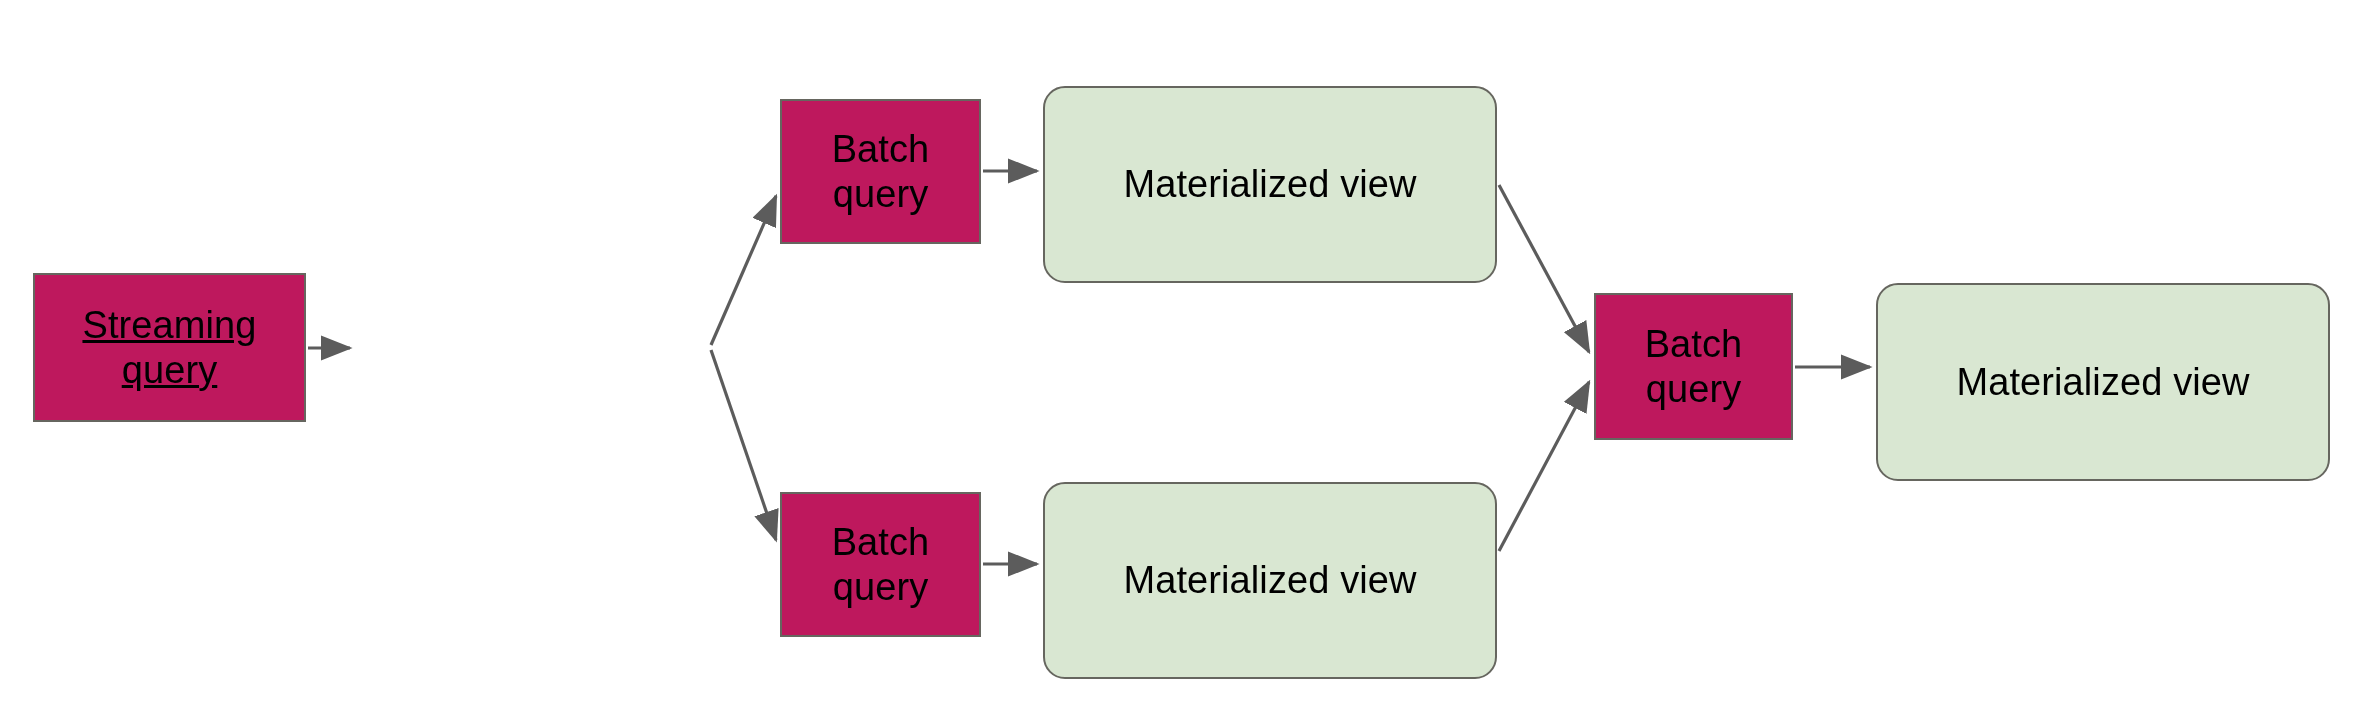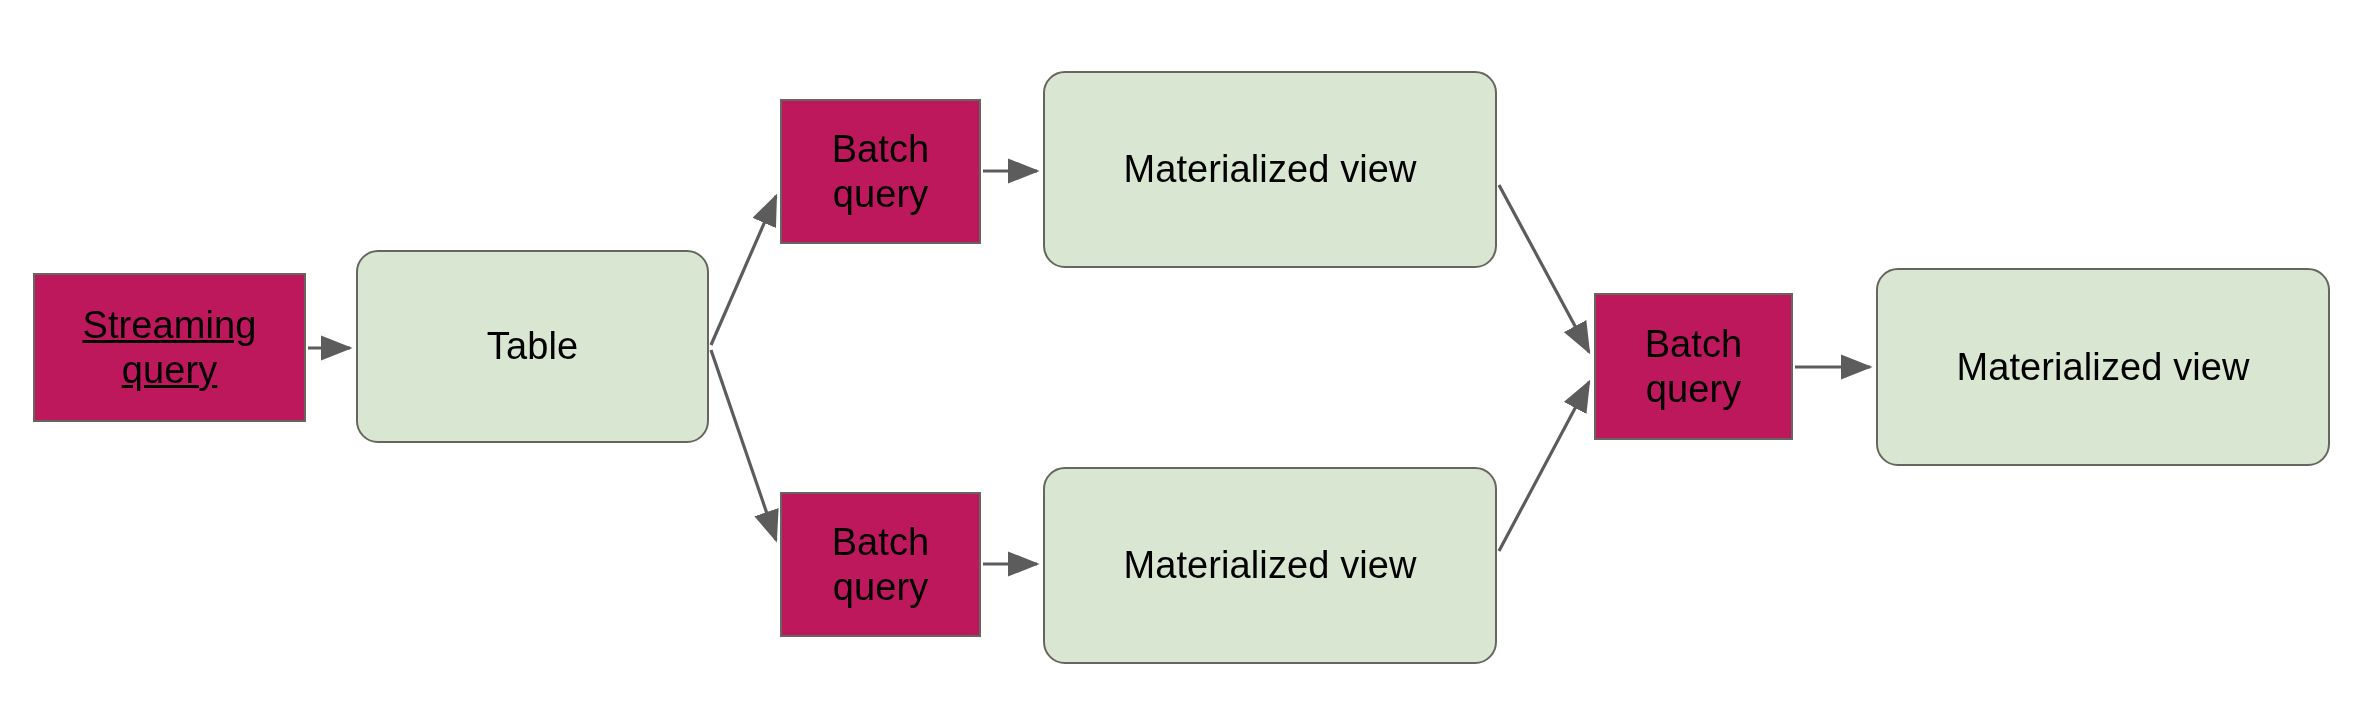--- a/index.html
+++ b/index.html
@@ -37,20 +37,21 @@
     letter-spacing: 0.1px;
     white-space: pre-line;
   }
   .node.process {
     background: #be185d;
     border-radius: 0;
   }
   .node.store {
     background: #d9e7d2;
     border-radius: 22px;
+    margin-top: 15px;
   }
   .node-label {
     display: block;
     padding: 0 6px;
     white-space: pre-line;
   }
 </style>
 </head>
 <body>
 
@@ -80,23 +81,20 @@
 
       <line x1="1795" y1="367" x2="1870" y2="367"></line>
     </g>
   </svg>
 
   <div class="node process" style="left:33px; top:273px; width:273px; height:149px;text-decoration:underline;">
     <span class="node-label">Streaming
 query</span>
   </div>
 
-  <div class="node store" style="left:356px; top:250px; width:353px; height:193px;">
-    <span class="node-label">Table</span>
-  </div>
 
   <div class="node process" style="left:780px; top:99px; width:201px; height:145px;">
     <span class="node-label">Batch
 query</span>
   </div>
 
   <div class="node store" style="left:1043px; top:71px; width:454px; height:197px;">
     <span class="node-label">Materialized view</span>
   </div>
 

